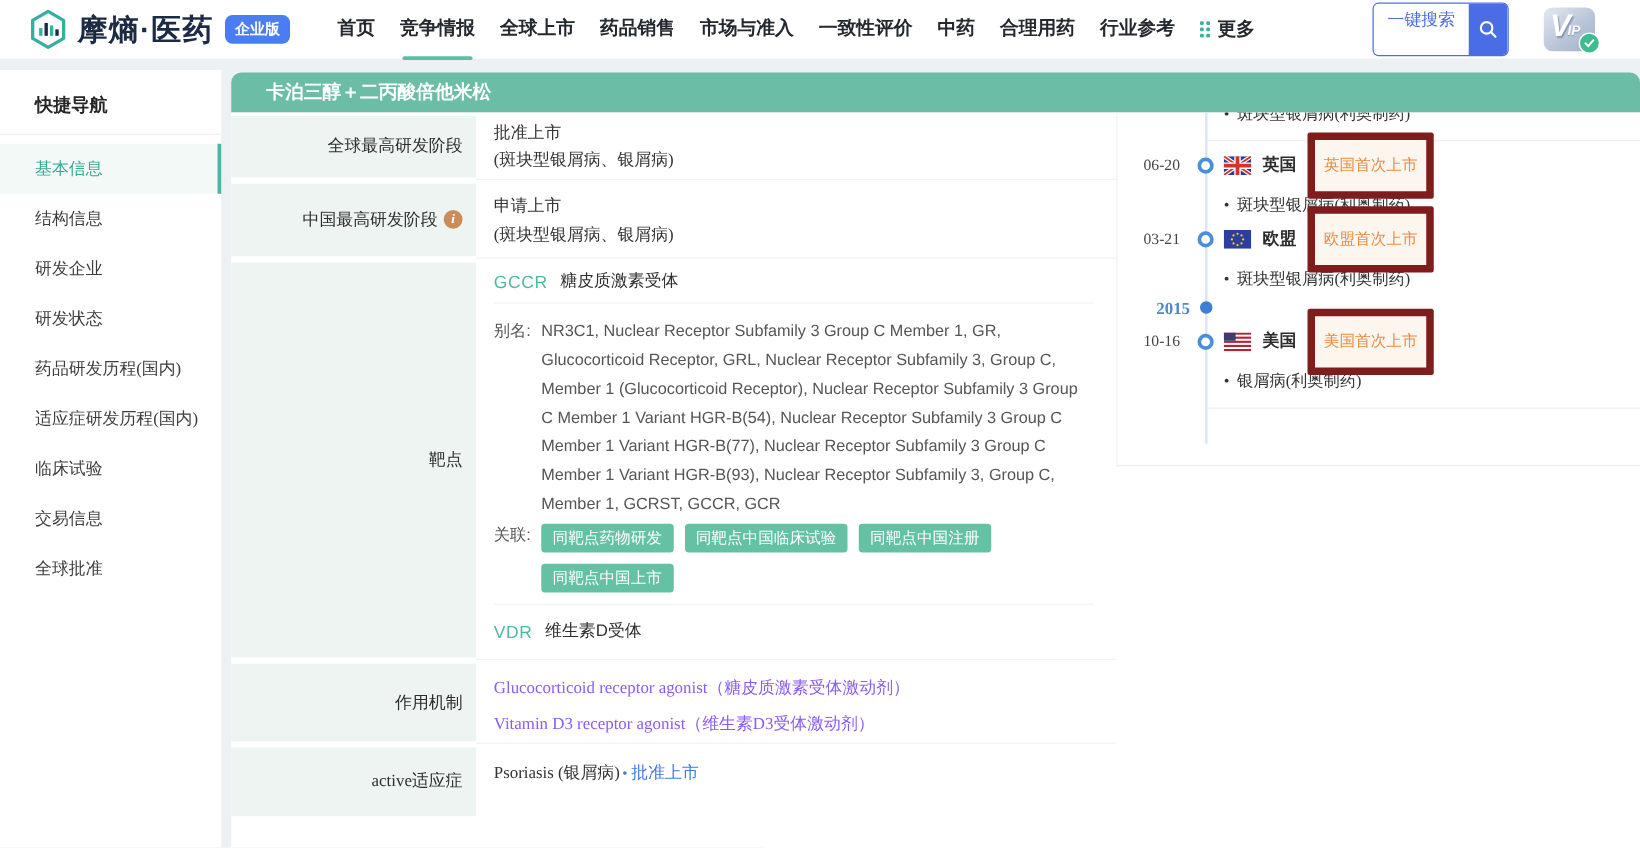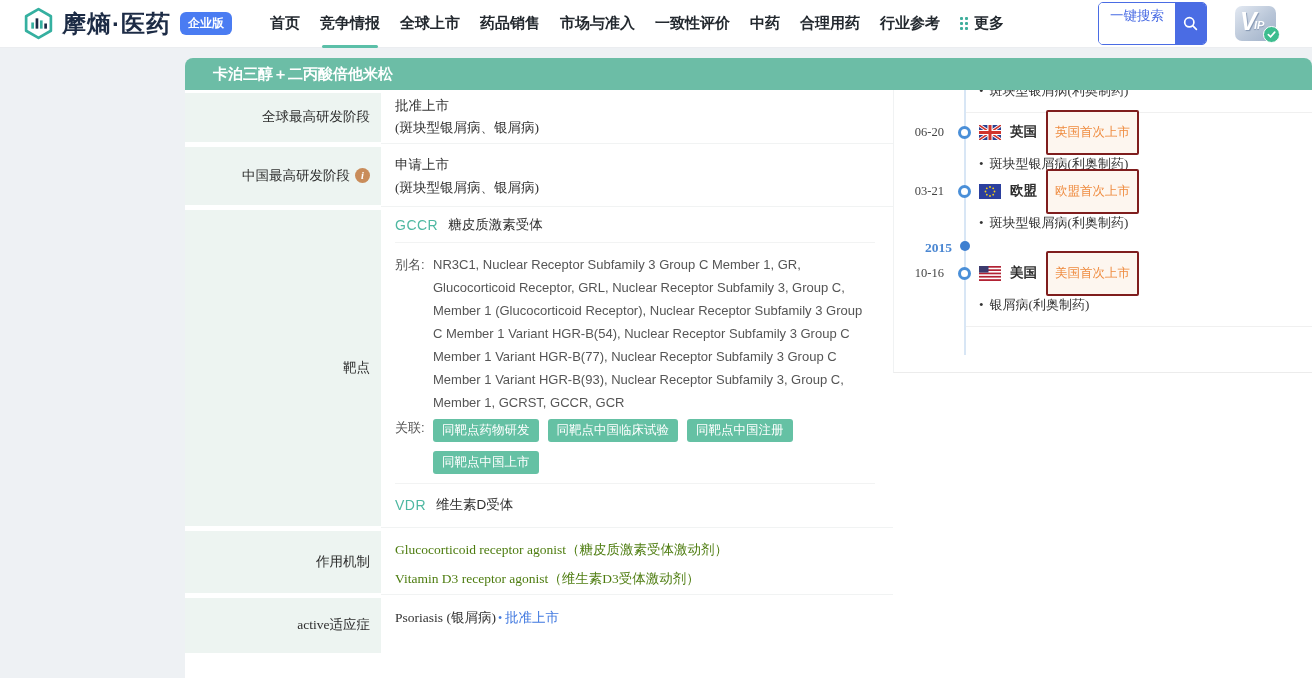--- a/index.html
+++ b/index.html
@@ -86,21 +86,21 @@
   .d-row { display:flex; }
   .d-key { width:38px; flex-shrink:0; }
   .d-val { flex:1; max-width:445px; }
   .d-tags { display:flex; flex-wrap:wrap; gap:9px; padding-top:3px; max-width:432px; }
   .tag { background:#65c1a4; color:#fff; font-size:12.5px; padding:3px 9px; border-radius:3px;
     line-height:17px; cursor:pointer; white-space:nowrap; }
   .vdr-head { padding:12px 0 13px; }
 
   .row-mech { height:67px; }
   .row-mech .cell-value { padding-top:7px; }
-  .mech-line { font-size:13.5px; color:#4d7c0f; line-height:29px;
+  .mech-line { font-size:13.5px; color:#8b5cf6; line-height:29px;
     font-family:"Liberation Serif","DejaVu Serif",serif; }
   .row-ind { min-height:60px; }
   .row-ind .cell-value { padding-top:8px; border-bottom:none; }
   .ind-line { font-size:13.5px; color:#333; line-height:29px;
     font-family:"Liberation Serif","DejaVu Serif",serif; }
   .ind-link { color:#4179e0; cursor:pointer; }
   .ind-link::before { content:'•'; margin:0 3px 0 2px; font-size:12px; }
 
   
   .tl-panel { width:419px; position:relative; height:283px; border-left:1px solid #f0f2f3;
@@ -118,21 +118,21 @@
     border-radius:50%; background:#3e7fd0; }
   .tl-event { position:relative; margin-top:8px; height:22px; display:flex;
     align-items:center; padding-left:85px; gap:9px; }
   .tl-date { position:absolute; left:0; width:50px; text-align:right; font-size:12.5px;
     color:#444; font-family:"Liberation Serif","DejaVu Serif",serif; }
   .tl-circle { position:absolute; left:64px; width:13px; height:13px; border-radius:50%;
     background:#fff; border:3px solid #4a8fd8; }
   .tl-flag { display:flex; flex-shrink:0; }
   .tl-country { font-weight:bold; font-size:13.5px; color:#2d2d2d;
     font-family:"Liberation Serif","DejaVu Serif",serif; }
-  .tl-tag { font-size:12.5px; color:#ef8b3f; border:2px solid #7f1d1d; background:#fdf6ef;
+  .tl-tag { font-size:12.5px; color:#ef8b3f; border:6px solid #7f1d1d; background:#fdf6ef;
     padding:12px 7px; border-radius:2px; white-space:nowrap; cursor:pointer;
     font-family:"Liberation Serif","DejaVu Serif",serif; }
 </style>
 </head>
 <body>
 
 <div class="navbar">
   <div class="logo">
     <svg width="33" height="33" viewBox="0 0 32 32">
       <path d="M16 2 L28 9 V23 L16 30 L4 23 V9 Z" stroke="#35b0a0" stroke-width="2.6" fill="none" stroke-linejoin="round"></path>
@@ -181,20 +181,34 @@
     <span class="vip-check">
       <svg width="9" height="9" viewBox="0 0 10 10">
           <path d="M1.5 5.2 L4 7.6 L8.6 2.4" stroke="#fff" stroke-width="1.8" fill="none" stroke-linecap="round"></path>
         </svg>
     </span>
   </div>
 </div>
 
 <div class="page">
 
+  <aside class="sidebar">
+    <div class="side-title">快捷导航</div>
+    <div class="side-list" id="side-items">
+        <div class="side-item active">基本信息</div>
+        <div class="side-item">结构信息</div>
+        <div class="side-item">研发企业</div>
+        <div class="side-item">研发状态</div>
+        <div class="side-item">药品研发历程(国内)</div>
+        <div class="side-item">适应症研发历程(国内)</div>
+        <div class="side-item">临床试验</div>
+        <div class="side-item">交易信息</div>
+        <div class="side-item">全球批准</div>
+      </div>
+  </aside>
 
   <div class="main">
     <div class="main-header">
       <span>卡泊三醇＋二丙酸倍他米松</span>
     </div>
 
     <div class="main-body">
 
       <div class="info-table">
 

